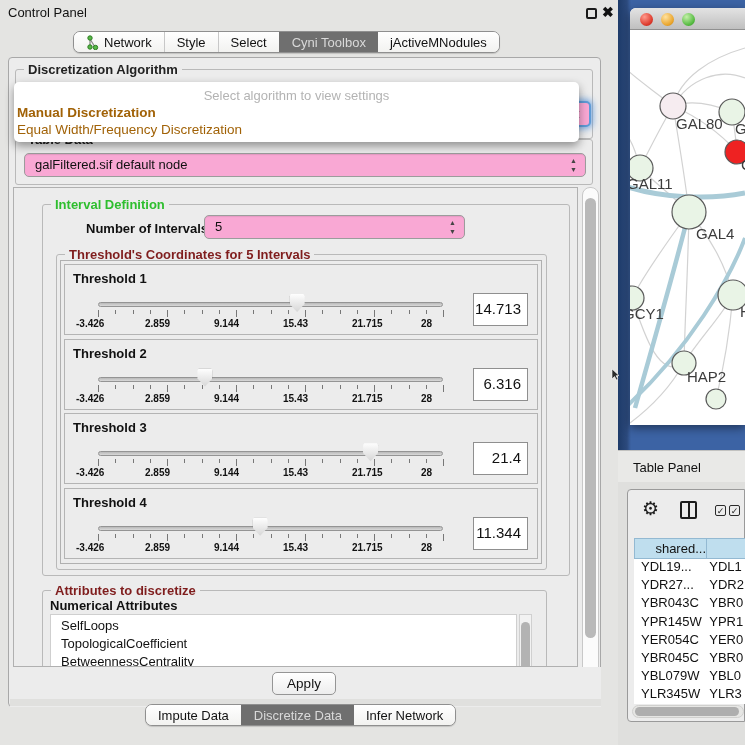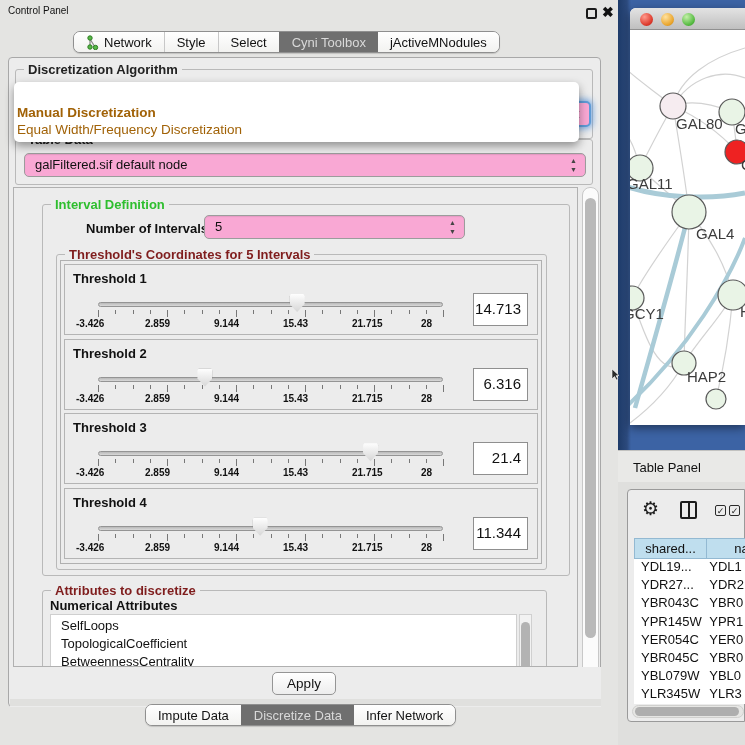--- a/index.html
+++ b/index.html
@@ -3,21 +3,21 @@
 <meta charset="utf-8">
 <style>
   * { margin:0; padding:0; box-sizing:border-box; }
   html,body { width:745px; height:745px; overflow:hidden; }
   body { font-family:"Liberation Sans", sans-serif; background:#e8e8e6; }
   #root { position:relative; width:745px; height:745px; }
 
   
   .left-panel { position:absolute; left:0; top:0; width:618px; height:745px; background:#e4e4e2; }
   .titlebar { position:absolute; left:0; top:0; width:618px; height:26px; }
-  .titlebar .title { position:absolute; left:8px; top:5px; font-size:10px; color:#111; }
+  .titlebar .title { position:absolute; left:8px; top:5px; font-size:13px; color:#111; }
   .win-float { position:absolute; left:586px; top:8px; width:11px; height:11px; border:2px solid #1a1a1a; border-radius:2px; cursor:pointer; }
   .win-close { position:absolute; left:602px; top:4px; font-size:14px; font-weight:bold; color:#111; cursor:pointer; }
 
   .tabgroup { position:absolute; display:flex; height:22px; border:1px solid #8f8f8f; border-radius:7px; overflow:hidden; background:#fcfcfc; box-shadow:0 1px 1px rgba(0,0,0,.15); }
   .tabgroup .tab { display:flex; align-items:center; gap:5px; padding:0 12px; font-size:13px; color:#111; background:linear-gradient(#ffffff,#f2f2f0); border-left:1px solid #c8c8c8; cursor:pointer; white-space:nowrap; }
   .tabgroup .tab:first-child { border-left:none; }
   .tabgroup .tab.sel { background:#6f6f6f; color:#d9d9d9; border-left-color:#6f6f6f; }
   .tabgroup .tab.sel + .tab { border-left:none; }
   #top-tabs { left:73px; top:31px; }
   #bottom-tabs { left:145px; top:704px; z-index:20; }
@@ -92,21 +92,21 @@
 
   .tp-bar { position:absolute; left:618px; top:450px; width:127px; height:32px; background:#e9e9e7; border-top:1px solid #c2c2c0; }
   .tp-bar .title { position:absolute; left:15px; top:9px; font-size:13px; color:#111; }
   .tp-area { position:absolute; left:618px; top:482px; width:127px; height:263px; background:#dfdfdd; }
   .tp-inset { position:absolute; left:627px; top:489px; width:118px; height:233px; background:#ececec; border:1px solid #9a9a9a; border-radius:4px 0 0 4px; }
   .tp-gear { position:absolute; left:14px; top:9px; font-size:19px; color:#1c1c1c; cursor:pointer; line-height:19px; }
   .tp-split { position:absolute; left:52px; top:11px; width:17px; height:18px; border:2px solid #1c1c1c; border-radius:2px; cursor:pointer; }
   .tp-split:before { content:""; position:absolute; left:6px; top:0; width:2px; height:14px; background:#1c1c1c; }
   .tp-check { position:absolute; top:15px; width:11px; height:11px; border:1.5px solid #2a2a2a; border-radius:2px; font-size:9px; line-height:10px; text-align:center; color:#1a1a1a; cursor:pointer; }
   .tp-header { position:absolute; left:6px; top:48px; height:21px; display:flex; }
-  .tp-header .hcell { background:#bfdeee; border:1px solid #93b9d2; border-left:none; font-size:13px; color:#111; text-align:center; line-height:19px; cursor:pointer; overflow:hidden; white-space:nowrap; }
+  .tp-header .hcell { background:#bfdeee; border:1px solid #93b9d2; border-left:none; font-size:13px; color:#111; text-align:right; line-height:19px; cursor:pointer; overflow:hidden; white-space:nowrap; }
   .tp-header .hcell:first-child { border-left:1px solid #93b9d2; }
   #tp-rows { position:absolute; left:6px; top:69px; width:112px; height:145px; background:#fff; overflow:hidden; }
   .tp-row { display:flex; height:18.2px; cursor:pointer; }
   .tp-row .c1 { width:73px; padding-left:7px; font-size:13px; color:#111; white-space:nowrap; overflow:hidden; }
   .tp-row .c2 { width:45px; padding-left:6px; font-size:13px; color:#111; white-space:nowrap; overflow:hidden; }
   #tp-hscroll { position:absolute; left:4px; top:215px; width:112px; height:13px; background:#e6e6e4; border-radius:7px; border:1px solid #d0d0ce; }
   #tp-hscroll .thumb-h { position:absolute; left:2px; top:1px; width:104px; height:9px; background:#aeaeae; border-radius:5px; cursor:grab; }
 
   #mouse-cursor { position:absolute; left:611px; top:369px; z-index:60; }
 </style>
@@ -150,20 +150,21 @@
     <div class="content-panel">
 
       <div class="groupbox" id="algo-group">
         <span class="grouptitle">Discretization Algorithm</span>
         <div class="combo" id="algo-combo">
           <span class="stepper">▲<br>▼</span>
         </div>
       </div>
 
       <div id="algo-popup">
+        <div class="hint">Select algorithm to view settings</div>
         <div class="opt b">Manual Discretization</div>
         <div class="opt n">Equal Width/Frequency Discretization</div>
       </div>
 
       <div class="groupbox" id="tabledata-group">
         <span class="grouptitle">Table Data</span>
         <div class="combo" id="tabledata-combo">
           <span>galFiltered.sif default node</span>
           <span class="stepper">▲<br>▼</span>
         </div>

